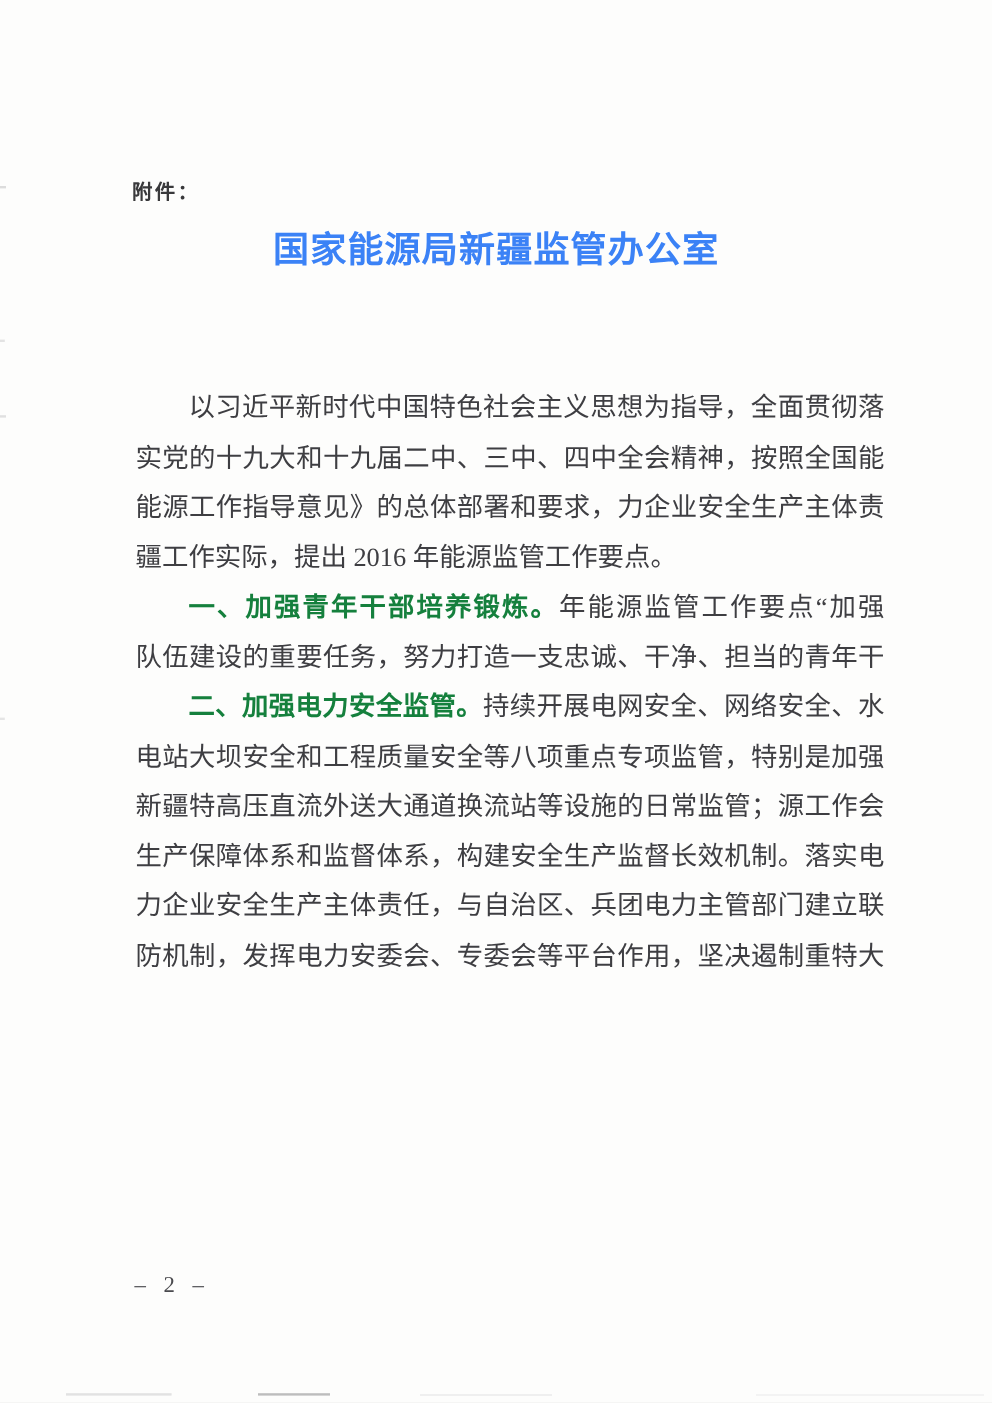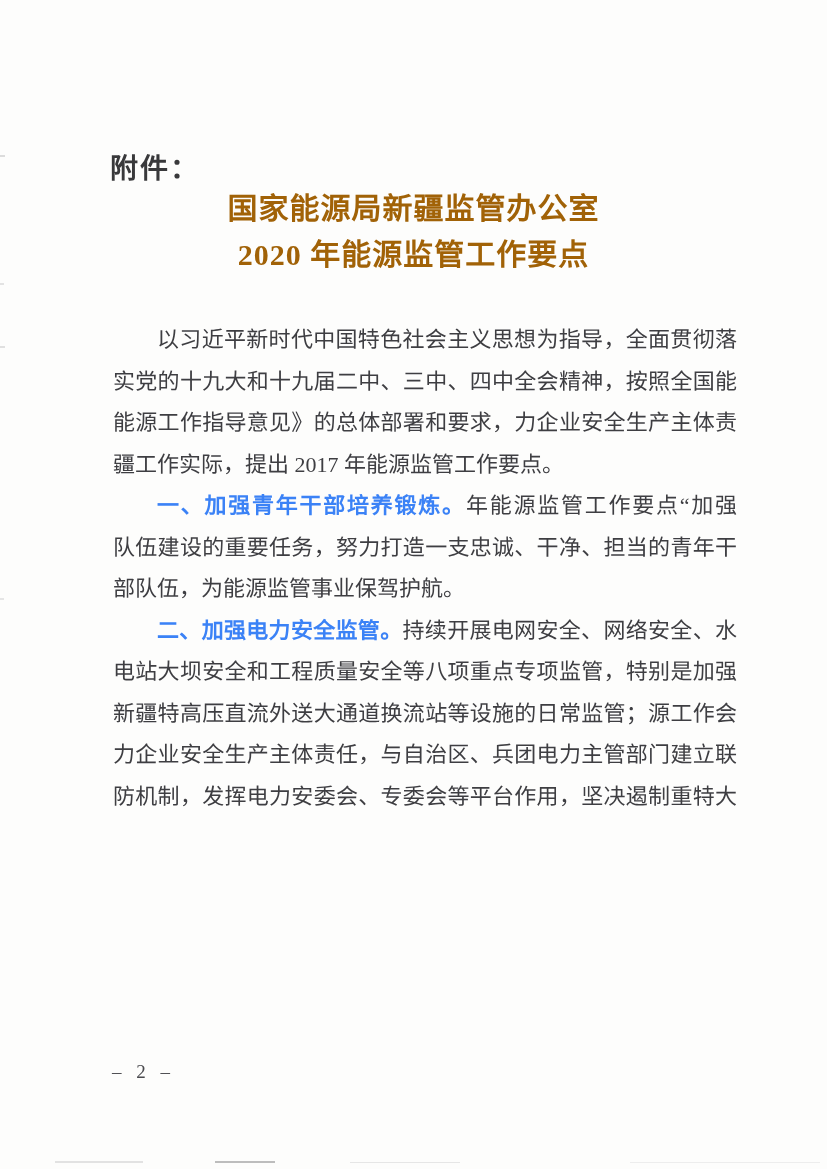--- a/index.html
+++ b/index.html
@@ -14,57 +14,57 @@
     margin: 0 auto;
     background: #fdfdfc;
     overflow: hidden;
     font-family: "Liberation Serif", serif;
     color: #3c3c3e;
   }
   .attachment-label {
     position: absolute;
     left: 110px;
     top: 146px;
-    font-size: 28px;
+    font-size: 17px;
     font-weight: 600;
     letter-spacing: 2px;
     color: #39393b;
   }
   .doc-title {
     position: absolute;
     left: 0;
     top: 186px;
     width: 100%;
     margin: 0;
     text-align: center;
     font-size: 30px;
     font-weight: 700;
     line-height: 46px;
     letter-spacing: 1px;
-    color: #a16207;
+    color: #3b82f6;
   }
   .doc-body {
     position: absolute;
     left: 113px;
     top: 319px;
     width: 624px;
     font-size: 22px;
     color: #3e3e42;
   }
   .para { margin: 0; }
   .line {
     height: 41.5px;
     line-height: 41.5px;
     text-align: justify;
     text-align-last: justify;
     overflow: hidden;
   }
   .line.indent { text-indent: 2em; }
   .line.end { text-align-last: left; }
-  .lead { font-weight: 700; color: #3b82f6; }
+  .lead { font-weight: 700; color: #15803d; }
   .page-number {
     position: absolute;
     left: 112px;
     top: 1061px;
     font-size: 19px;
     letter-spacing: 5px;
     color: #4a4a4e;
   }
   
   .artifact {
@@ -83,46 +83,45 @@
 </style>
 </head>
 <body>
 
 <div class="page">
 
   <div class="attachment-label">附件：</div>
 
   <h1 class="doc-title">
     <div>国家能源局新疆监管办公室</div>
-    <div>2020 年能源监管工作要点</div>
   </h1>
 
   <div class="doc-body">
 
     <div class="para">
       <div class="line indent">以习近平新时代中国特色社会主义思想为指导，全面贯彻落</div>
       <div class="line">实党的十九大和十九届二中、三中、四中全会精神，按照全国能</div>
       <div class="line">能源工作指导意见》的总体部署和要求，力企业安全生产主体责任</div>
-      <div class="line end">疆工作实际，提出 2017 年能源监管工作要点。</div>
+      <div class="line end">疆工作实际，提出 2016 年能源监管工作要点。</div>
     </div>
 
     <div class="para">
       <div class="line indent">
         <span class="lead">一、加强青年干部培养锻炼。</span><span>年能源监管工作要点“加强</span>
       </div>
       <div class="line">队伍建设的重要任务，努力打造一支忠诚、干净、担当的青年干</div>
-      <div class="line end">部队伍，为能源监管事业保驾护航。</div>
     </div>
 
     <div class="para">
       <div class="line indent">
         <span class="lead">二、加强电力安全监管。</span><span>持续开展电网安全、网络安全、水</span>
       </div>
       <div class="line">电站大坝安全和工程质量安全等八项重点专项监管，特别是加强</div>
       <div class="line">新疆特高压直流外送大通道换流站等设施的日常监管；源工作会议</div>
+      <div class="line">生产保障体系和监督体系，构建安全生产监督长效机制。落实电</div>
       <div class="line">力企业安全生产主体责任，与自治区、兵团电力主管部门建立联</div>
       <div class="line">防机制，发挥电力安委会、专委会等平台作用，坚决遏制重特大</div>
     </div>
 
   </div>
 
   <div class="page-number">– 2 –</div>
 
   <div class="artifact a-bottom-1"></div>
   <div class="artifact a-bottom-2"></div>

